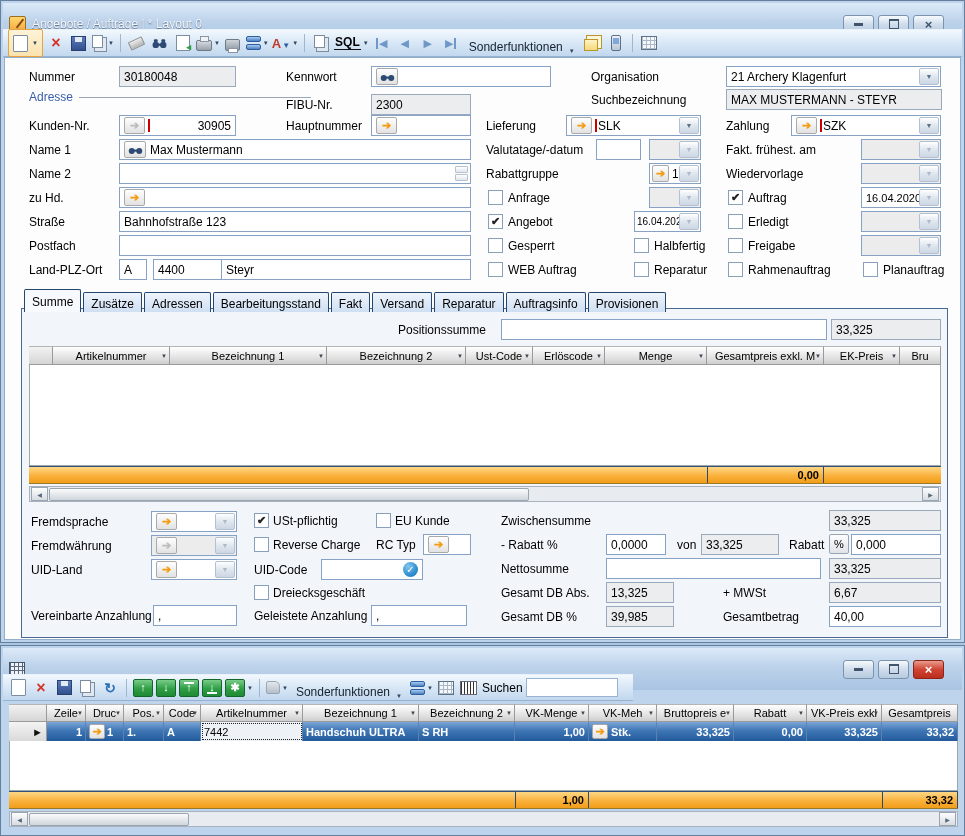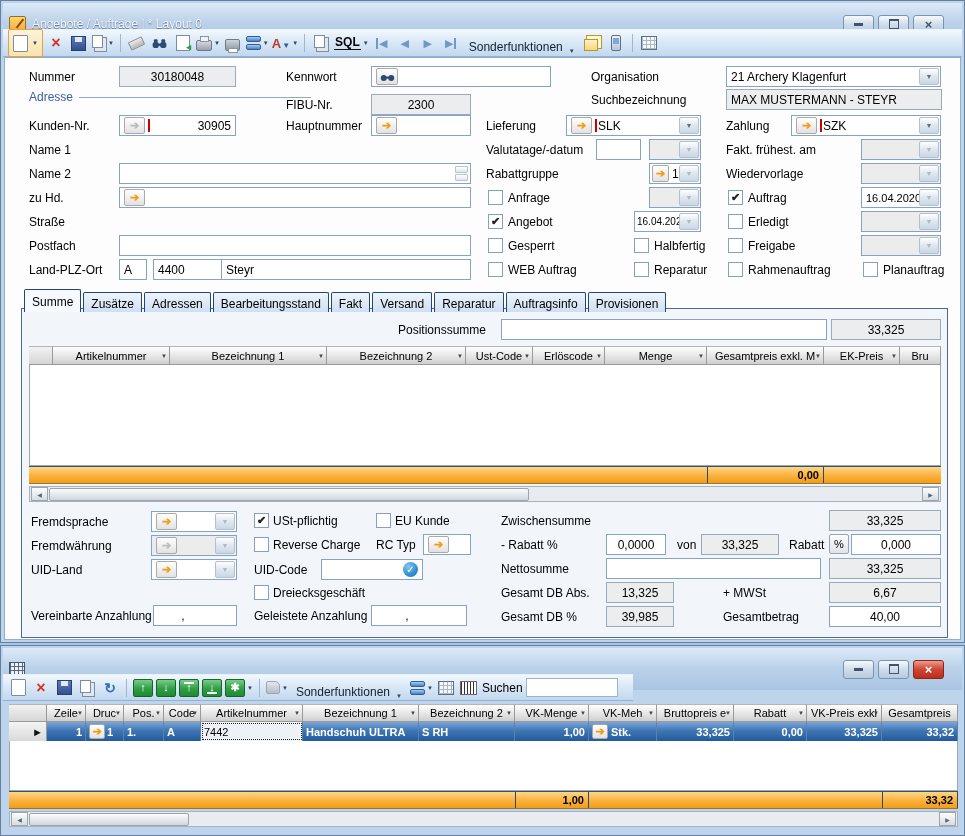--- a/index.html
+++ b/index.html
@@ -57,21 +57,21 @@
   .ic-barcode{width:15px;height:12px;border:1px solid #667;background:repeating-linear-gradient(90deg,#333 0 1px,#fff 1px 3px)}
   .srch{width:92px;height:19px;background:#fff;border:1px solid #98b4d2;font:12px "Liberation Sans",sans-serif;padding:0 3px;box-sizing:border-box}
   .client1{position:absolute;left:3px;top:56px;width:957px;height:583px;background:#fdfdfd;border:1px solid #93aecb;box-sizing:border-box}
   .lbl{position:absolute;white-space:nowrap}
   .lbl.blue{color:#3a5fa8}
   .hline{position:absolute;height:1px;background:#9aa7b5}
   .fld{position:absolute;height:21px;border:1px solid #86a2c4;background:#fff;display:flex;align-items:center;padding:0 4px;box-sizing:border-box;overflow:hidden}
   .fld.ro{background:#ecedef;border-color:#9aa9bb}
   .fld.dis{background:#ececec}
   .fld .val{white-space:nowrap;overflow:hidden}
-  .fld.num{justify-content:center}
+  .fld.num{justify-content:flex-start}
   .fld.hascmb{padding-right:20px}
   .abtn{width:19px;min-width:19px;height:15px;border:1px solid #a9a9a9;background:linear-gradient(#fefefe,#e2e2e2);border-radius:2px;display:flex;align-items:center;justify-content:center;color:#f39c12;font-weight:bold;font-size:11px;margin-right:3px;line-height:1}
   .abtn.gray{color:#bcbcbc}
   .binbtn{width:20px;min-width:20px;height:15px;border:1px solid #a9a9a9;background:linear-gradient(#fefefe,#e2e2e2);border-radius:2px;display:flex;align-items:center;justify-content:center;margin-right:4px}
   .cmbbtn{position:absolute;top:1px;right:1px;bottom:1px;width:18px;border:1px solid #b3c0d1;background:linear-gradient(#feffff,#dfe6ee 50%,#ccd7e4);border-radius:2px;display:flex;align-items:center;justify-content:center;color:#5a7187;font-size:7px}
   .cmbbtn.dim{color:#aeb9c6}
   .redcaret{width:2px;min-width:2px;height:13px;background:#c00;margin-right:1px}
   .spin{position:absolute;right:2px;top:2px;bottom:2px;width:13px;display:flex;flex-direction:column;gap:1px}
   .spin i{flex:1;background:linear-gradient(#fff,#e0e6ec);border:1px solid #b7c2cf;border-radius:1px}
   .cb{position:absolute;width:13px;height:13px;background:#fff;border:1px solid #88a0bd;display:flex;align-items:center;justify-content:center;font-size:11px;font-weight:bold;color:#222;line-height:1}
@@ -272,20 +272,30 @@
     <div class="fld hascmb" style="left:790px;top:114px;width:150px">
         <span class="abtn">➔</span>
         <span class="redcaret"></span>
         <span class="val">SZK</span>
         <span class="cmbbtn">
           <span>▼</span>
         </span>
       </div>
 
     <span class="lbl" style="left:28px;top:142px">Name 1</span>
+    <div class="fld" style="left:118px;top:138px;width:352px">
+      <span class="binbtn">
+          <svg class="binsvg" viewBox="0 0 16 11">
+            <circle cx="4" cy="7" r="3.2" fill="#2c4a73"></circle>
+            <circle cx="12" cy="7" r="3.2" fill="#2c4a73"></circle>
+            <rect x="6.2" y="5.6" width="3.6" height="2.2" fill="#2c4a73"></rect>
+          </svg>
+        </span>
+      <span class="val">Max Mustermann</span>
+    </div>
     <span class="lbl" style="left:485px;top:142px">Valutatage/-datum</span>
     <div class="fld" style="left:595px;top:138px;width:45px">
         <span class="val"></span>
       </div>
     <div class="fld hascmb dis" style="left:648px;top:138px;width:52px">
         <span class="val"></span>
         <span class="cmbbtn dim">
           <span>▼</span>
         </span>
       </div>
@@ -337,20 +347,23 @@
     <span class="cb checked" style="left:727px;top:189px"></span>
     <span class="lbl" style="left:747px;top:190px">Auftrag</span>
     <div class="fld hascmb" style="left:860px;top:186px;width:80px;font-size:11px">
         <span class="val">16.04.2020</span>
         <span class="cmbbtn dim">
           <span>▼</span>
         </span>
       </div>
 
     <span class="lbl" style="left:28px;top:214px">Straße</span>
+    <div class="fld" style="left:118px;top:210px;width:352px">
+        <span class="val">Bahnhofstraße 123</span>
+      </div>
     <span class="cb checked" style="left:487px;top:213px"></span>
     <span class="lbl" style="left:507px;top:214px">Angebot</span>
     <div class="fld hascmb" style="left:633px;top:210px;width:67px;font-size:10px;padding-left:2px">
         <span class="val">16.04.2020</span>
         <span class="cmbbtn dim">
           <span>▼</span>
         </span>
       </div>
     <span class="cb" style="left:727px;top:213px"></span>
     <span class="lbl" style="left:747px;top:214px">Erledigt</span>

